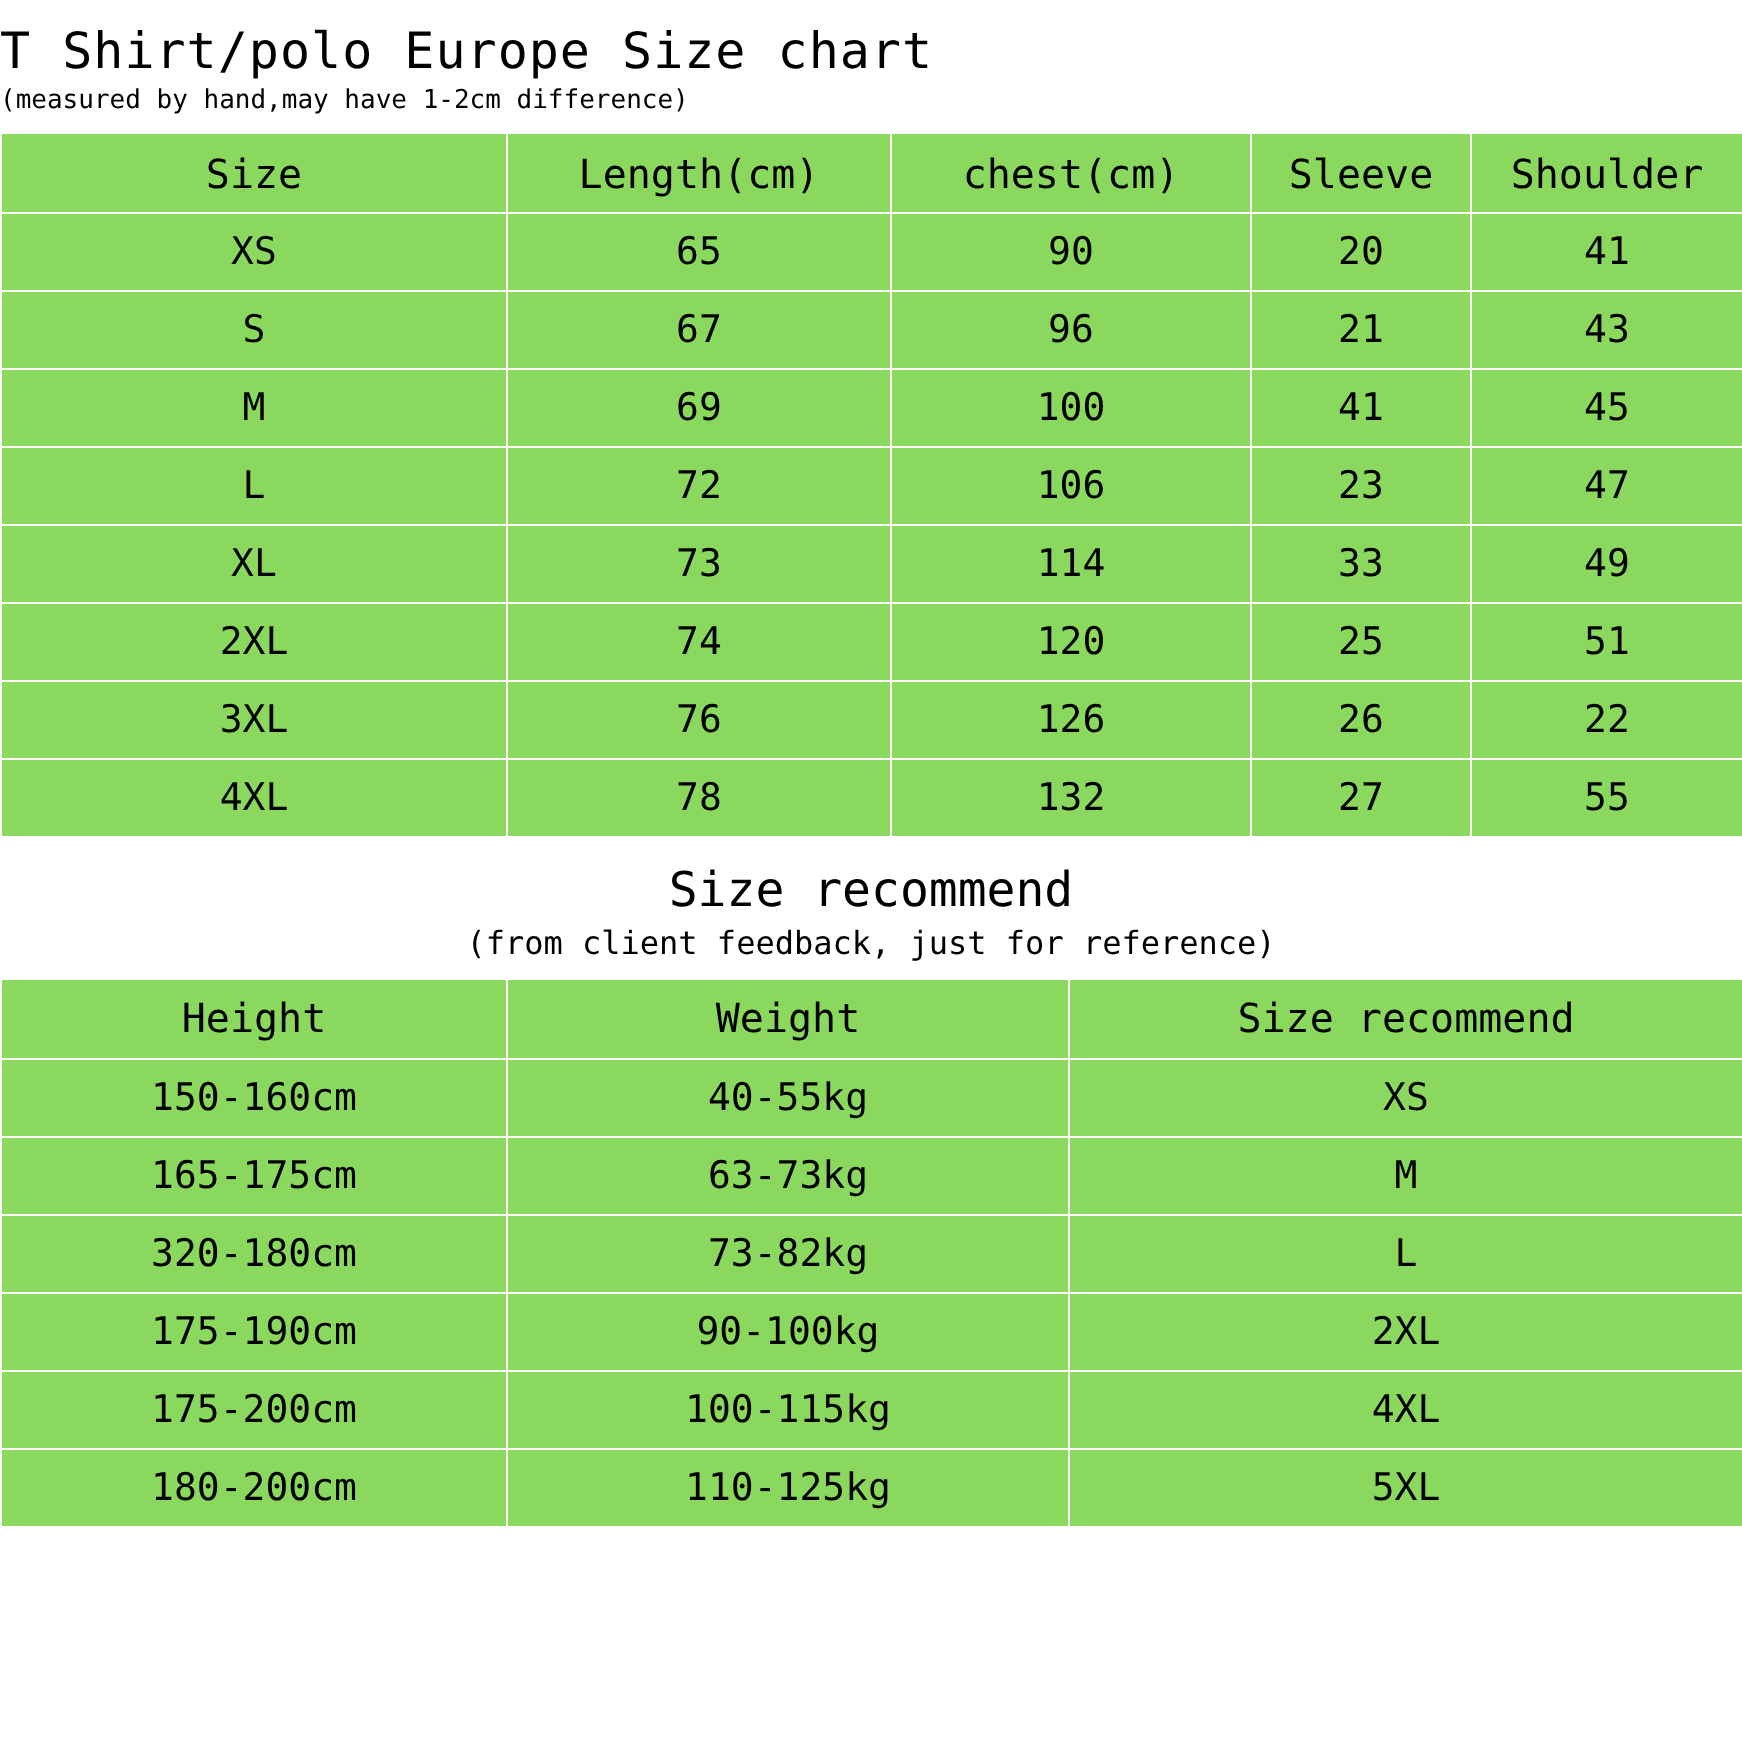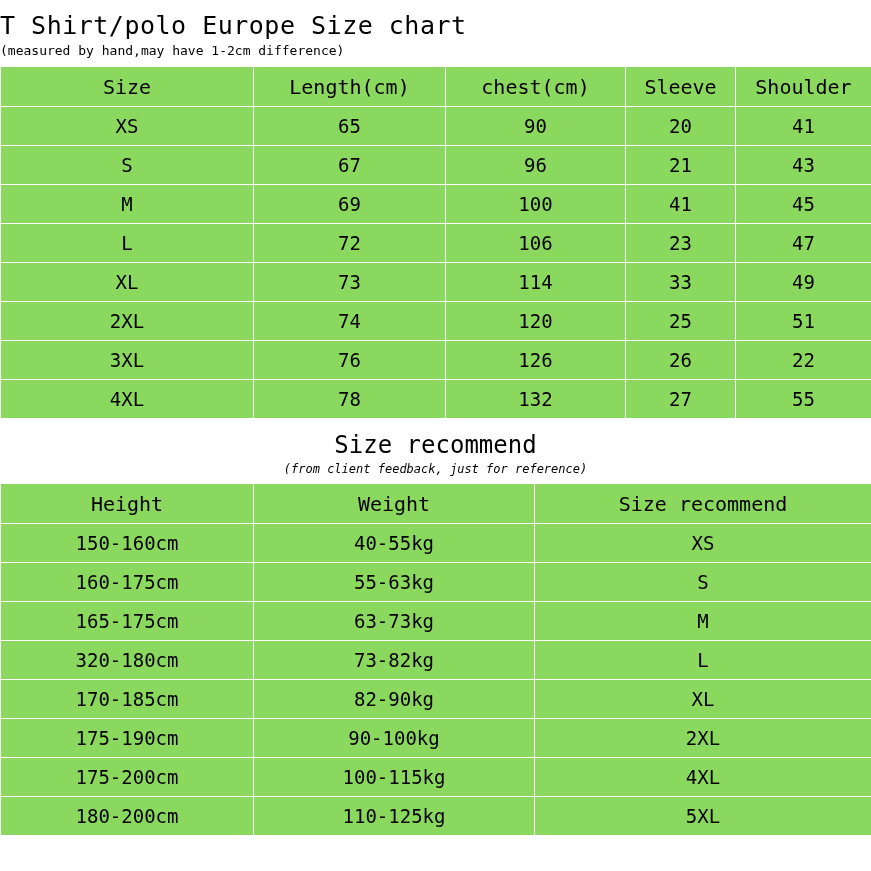--- a/index.html
+++ b/index.html
@@ -72,24 +72,23 @@
     background: #ffffff;
     text-align: center;
     padding-top: 8px;
     padding-bottom: 5px;
   }
   .title-main-2 {
     font-size: 24px;
     line-height: 1.2;
   }
   .title-sub-2 {
-    font-size: 12px;
+    font-size: 16px;
     line-height: 1.4;
     margin-top: 1px;
-    font-style: italic;
   }
 </style>
 </head>
 <body>
 
 <div class="sheet">
 
   <div class="title-block">
     <div class="title-main">T Shirt/polo Europe Size chart</div>
     <div class="title-sub">(measured by hand,may have 1-2cm difference)</div>
@@ -192,40 +191,30 @@
         <th>Size recommend</th>
       </tr>
     </thead>
     <tbody>
       <tr>
         <td>150-160cm</td>
         <td>40-55kg</td>
         <td>XS</td>
       </tr>
       <tr>
-        <td>160-175cm</td>
-        <td>55-63kg</td>
-        <td>S</td>
-      </tr>
-      <tr>
         <td>165-175cm</td>
         <td>63-73kg</td>
         <td>M</td>
       </tr>
       <tr>
         <td>320-180cm</td>
         <td>73-82kg</td>
         <td>L</td>
       </tr>
       <tr>
-        <td>170-185cm</td>
-        <td>82-90kg</td>
-        <td>XL</td>
-      </tr>
-      <tr>
         <td>175-190cm</td>
         <td>90-100kg</td>
         <td>2XL</td>
       </tr>
       <tr>
         <td>175-200cm</td>
         <td>100-115kg</td>
         <td>4XL</td>
       </tr>
       <tr>

